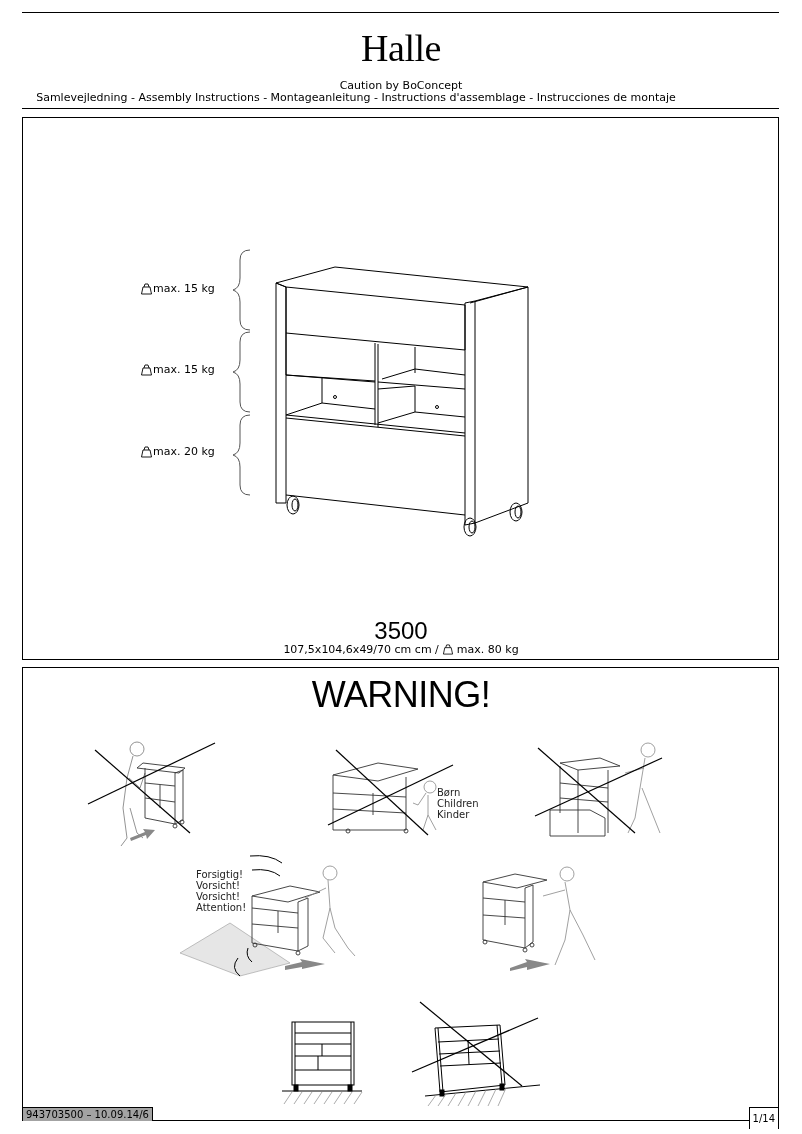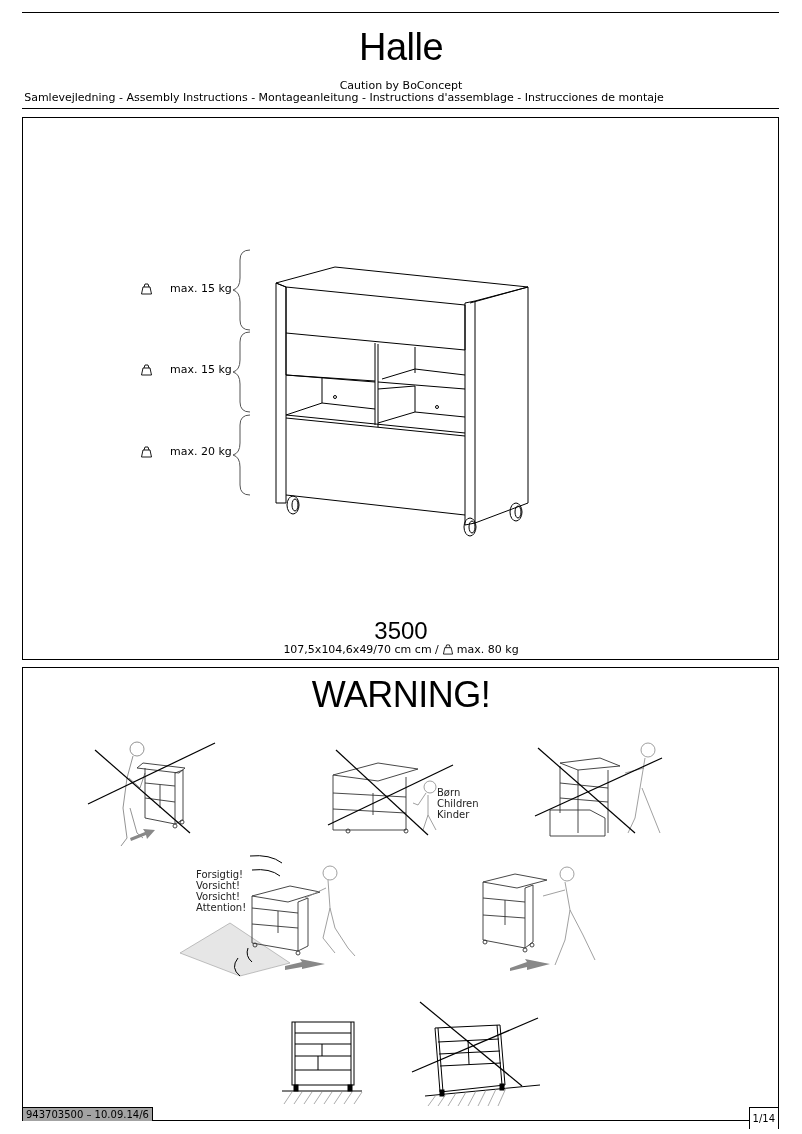--- a/index.html
+++ b/index.html
@@ -1,22 +1,22 @@
 <!DOCTYPE html>
 <html><head>
 <meta charset="utf-8">
 <style>
   html, body { margin:0; padding:0; background:#fff; }
   body { width:802px; height:1134px; position:relative; overflow:hidden; font-family:"Liberation Sans", sans-serif; color:#000; }
   .rule { position:absolute; left:22px; width:757px; height:1px; background:#000; }
-  .title { position:absolute; left:0; width:802px; top:26px; text-align:center; font-size:38px; letter-spacing:-0.5px; font-family:Liberation Sans, sans-serif; }
+  .title { position:absolute; left:0; width:802px; top:26px; text-align:center; font-size:38px; letter-spacing:-0.5px; font-family:Liberation Serif, serif; }
   .subtitle { position:absolute; left:0; width:802px; top:79px; text-align:center; font-size:11px; font-family:"DejaVu Sans", sans-serif; }
-  .subtitle2 { position:absolute; left:0; width:688px; top:91px; text-align:center; font-size:11px; font-family:"DejaVu Sans", sans-serif; }
+  .subtitle2 { position:absolute; left:12px; width:688px; top:91px; text-align:center; font-size:11px; font-family:"DejaVu Sans", sans-serif; }
   .panel { position:absolute; border:1px solid #000; box-sizing:border-box; }
-  .load-label { position:absolute; font-size:11px; font-family:"DejaVu Sans", sans-serif; display:flex; align-items:center; gap:17px; }
+  .load-label { position:absolute; font-size:11px; font-family:"DejaVu Sans", sans-serif; display:flex; align-items:center; gap:0; }
   .model-no { position:absolute; left:0; width:802px; top:617px; text-align:center; font-size:24px; font-family:"Liberation Sans", sans-serif; }
   .dims { position:absolute; left:0; width:802px; top:643px; text-align:left; font-size:11px; font-family:"DejaVu Sans", sans-serif; display:flex; justify-content:center; align-items:center; gap:3px; }
   .warning { position:absolute; left:0; width:802px; top:674px; text-align:center; font-size:36px; font-family:"Liberation Sans", sans-serif; letter-spacing:-0.5px; }
   .small-txt { position:absolute; font-size:10px; font-family:"DejaVu Sans", sans-serif; line-height:11px; color:#222; }
   .footer-left { position:absolute; left:22px; top:1107px; height:13px; border:1px solid #000; border-bottom:none; padding:0 3px; font-size:10px; font-family:"DejaVu Sans", sans-serif; line-height:13px; background:#a3a3a3; }
   .footer-right { position:absolute; right:23px; top:1107px; height:13px; border:1px solid #000; border-bottom:none; padding:4px 3px; font-size:10px; font-family:"DejaVu Sans", sans-serif; line-height:13px; background:#fff; }
   svg { position:absolute; overflow:visible; }
 </style>
 </head>
 <body>

